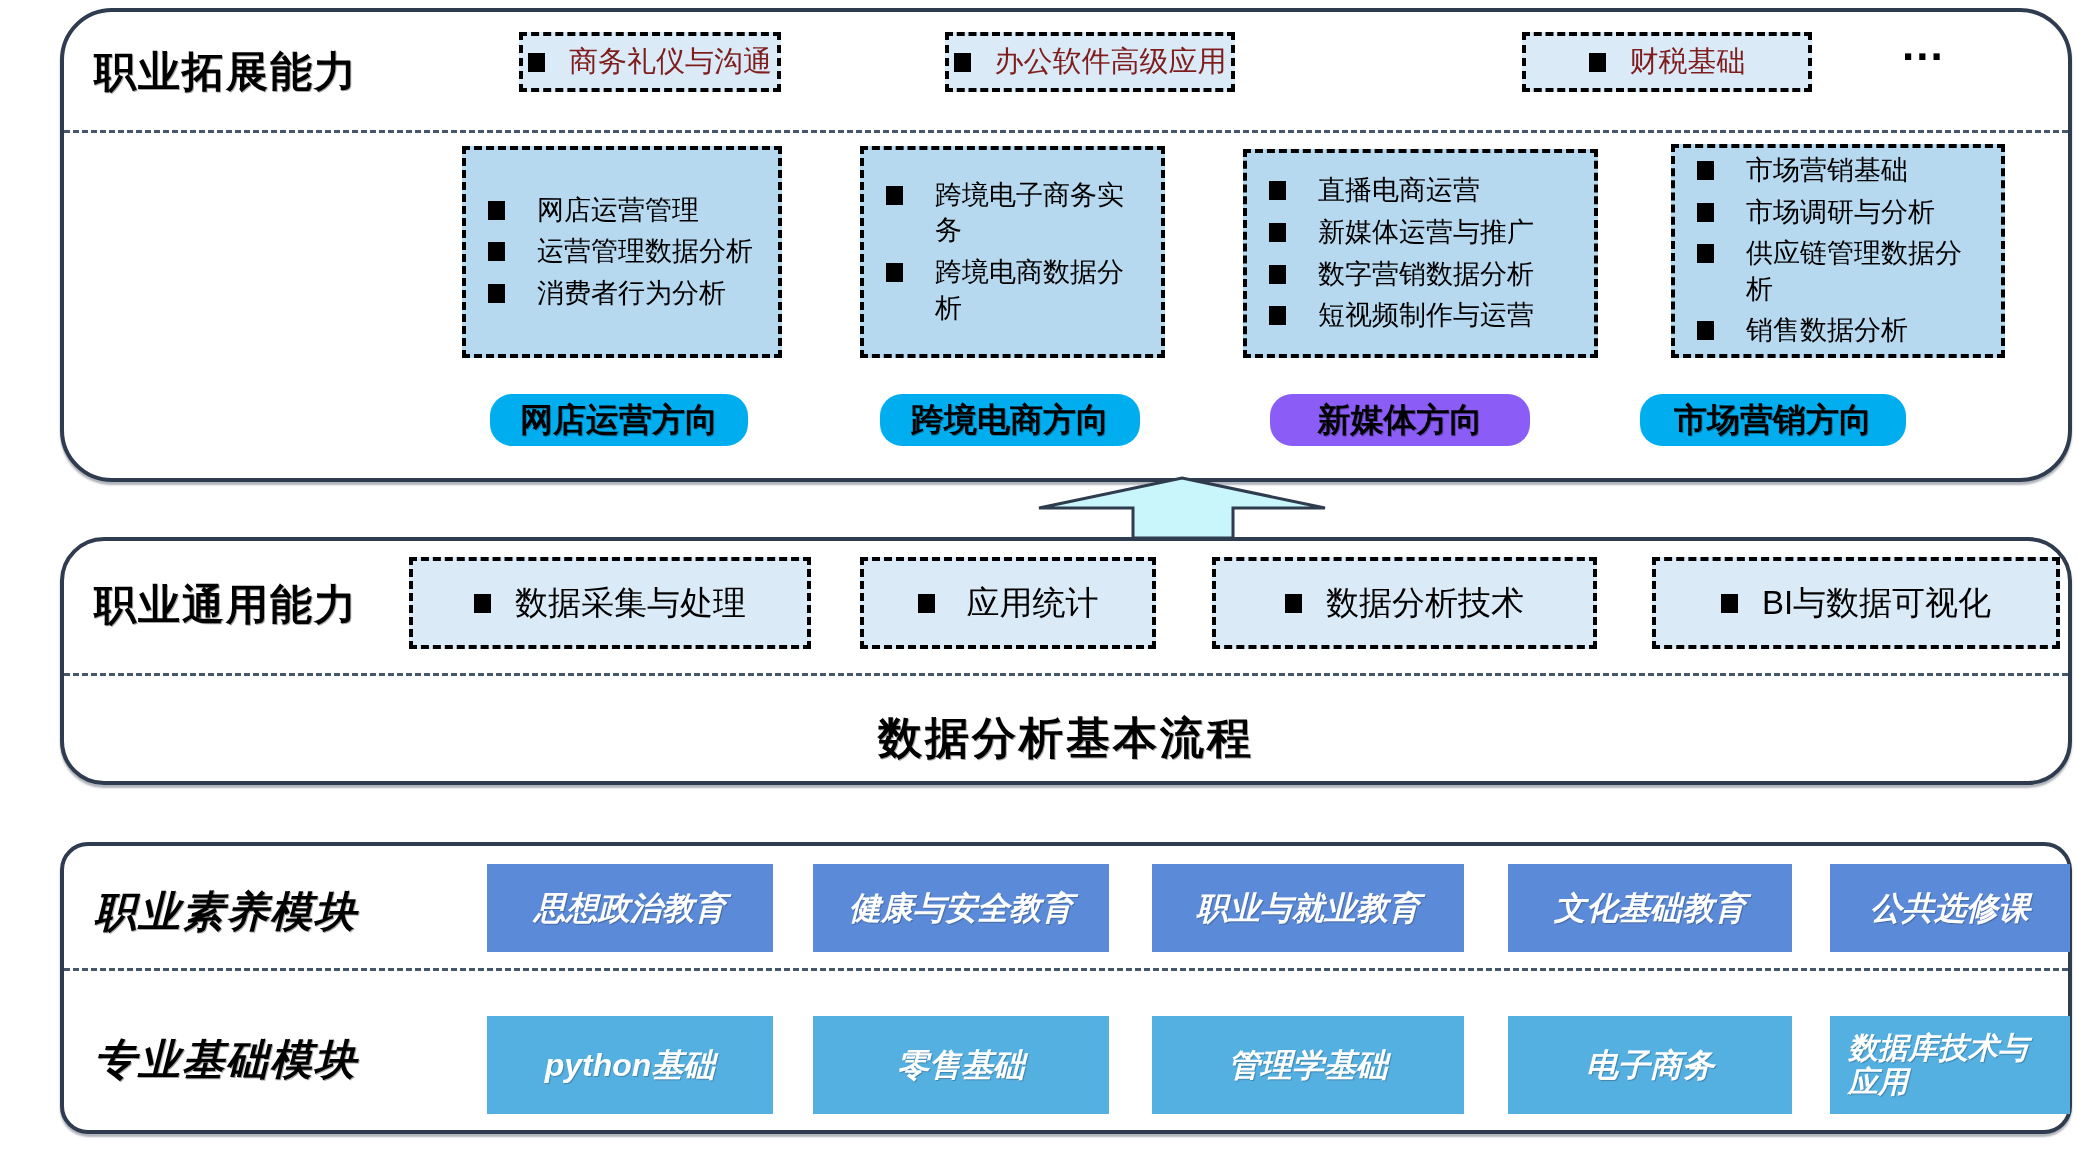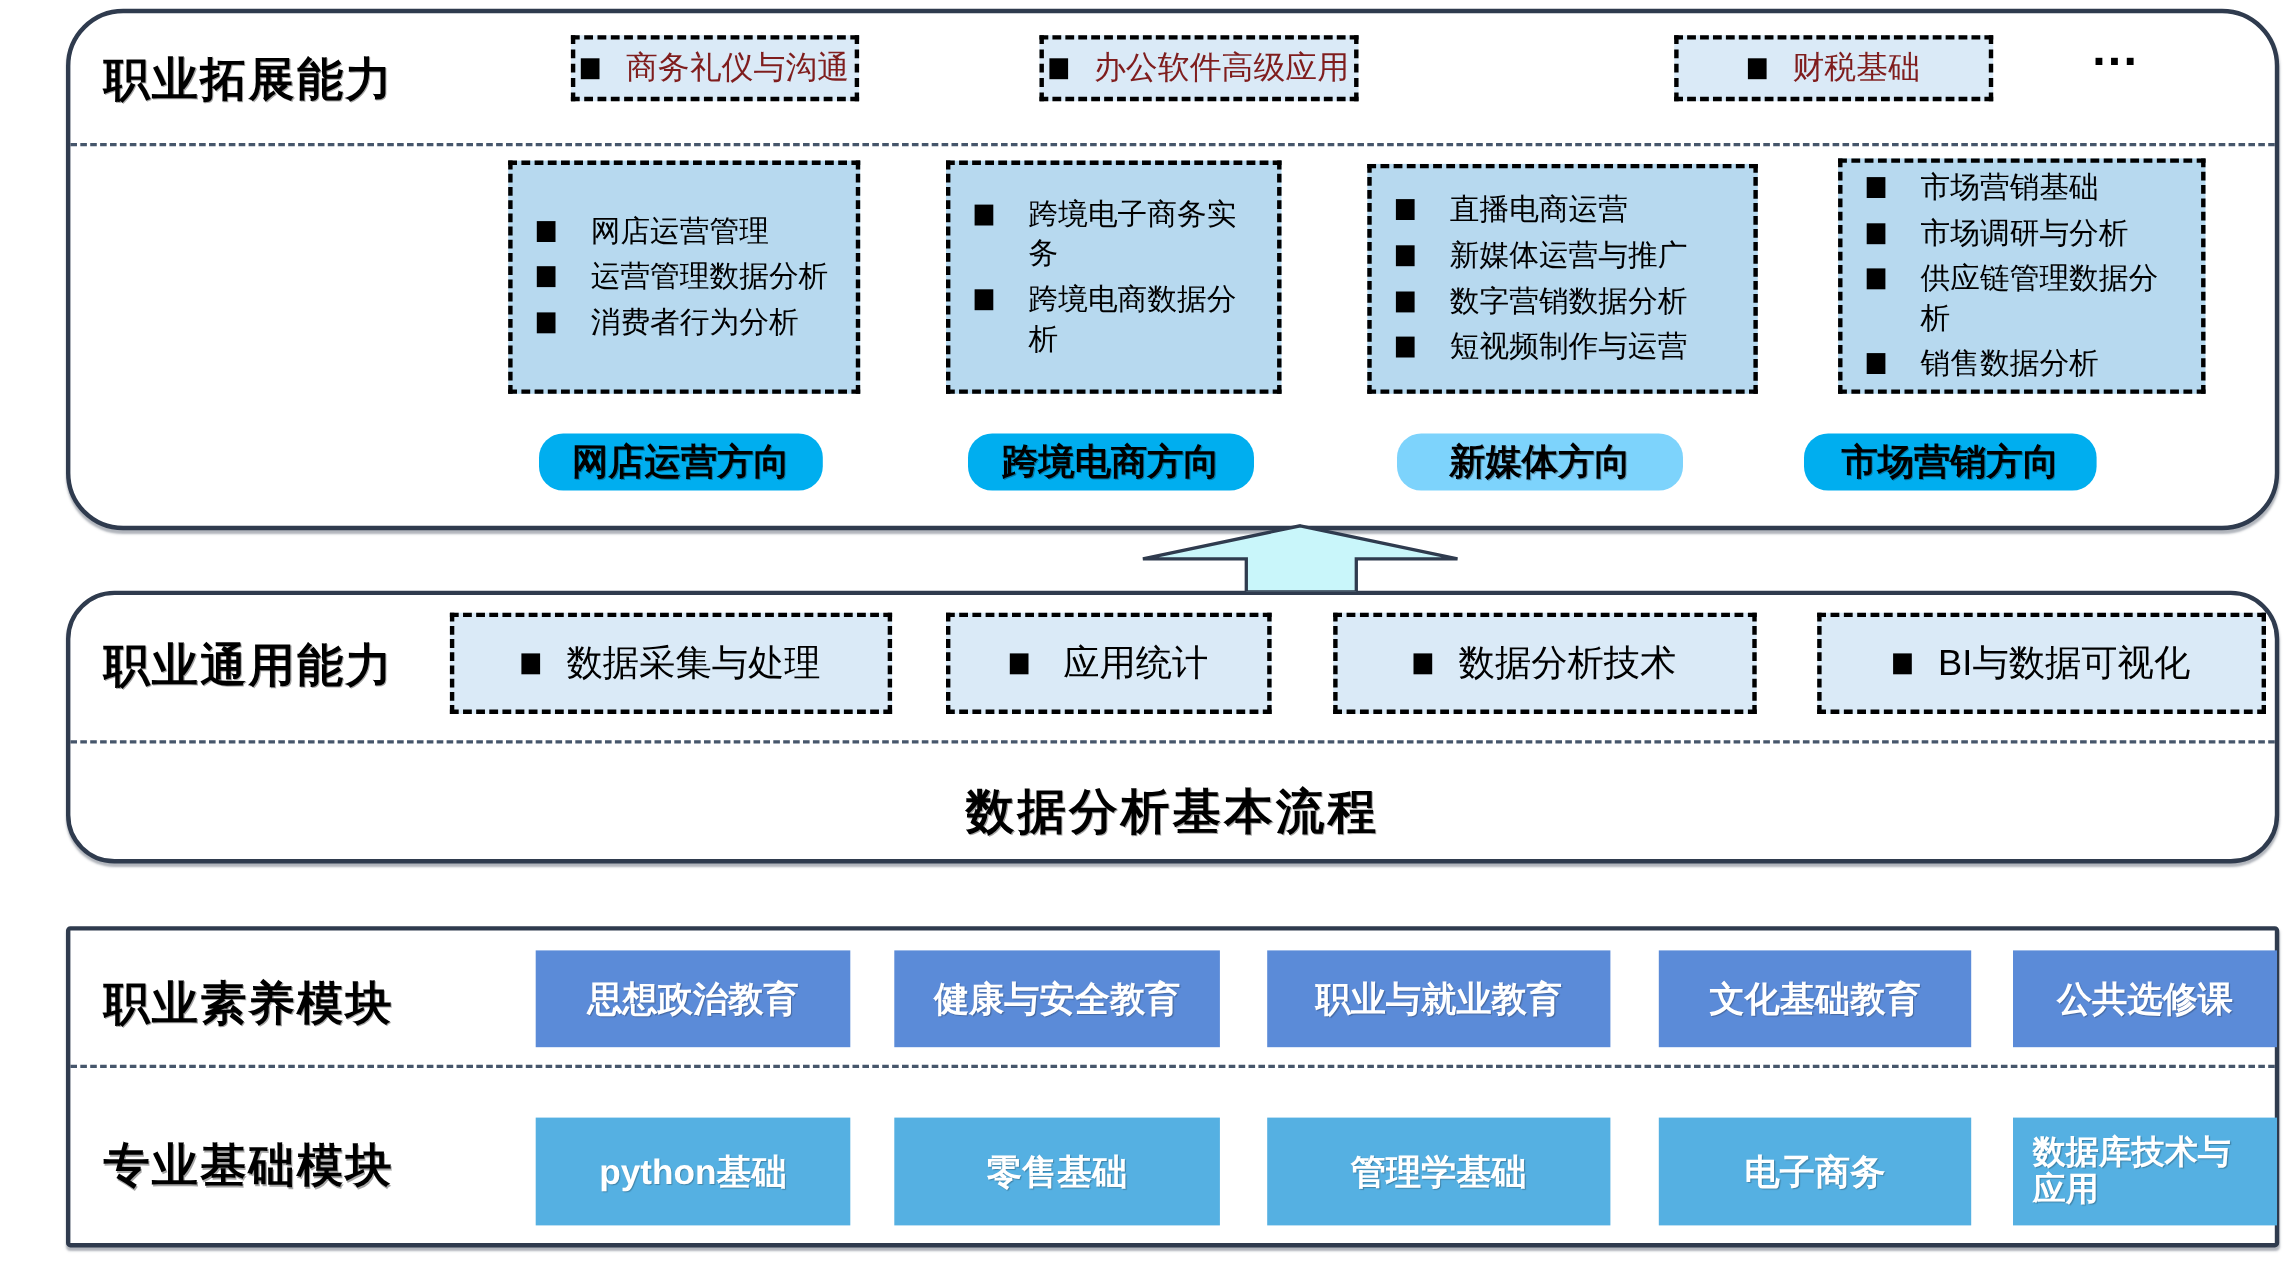--- a/index.html
+++ b/index.html
@@ -5,21 +5,21 @@
   html,body{margin:0;padding:0;background:#ffffff;}
   body{font-family:"Liberation Sans","DejaVu Sans",sans-serif;}
   .canvas{position:relative;width:2078px;height:1166px;background:#ffffff;overflow:hidden;margin-left:28px;}
 
   
   .panel{position:absolute;left:32px;width:2012px;background:#ffffff;
          border:4px solid #2f3b4e;box-sizing:border-box;
          box-shadow:0 3px 2px rgba(30,40,60,.35);}
   .panel-top{top:8px;height:474px;border-radius:52px;}
   .panel-mid{top:537px;height:248px;border-radius:44px;}
-  .panel-bottom{top:842px;height:292px;border-radius:4px;}
+  .panel-bottom{top:842px;height:292px;border-radius:28px;font-style:italic;}
 
   .hdiv{position:absolute;left:0;width:100%;border-top:3px dashed #46566b;}
 
   
   .sec-label{position:absolute;font-size:42px;font-weight:bold;color:#000;
              letter-spacing:2px;white-space:nowrap;text-shadow:1px 1px 0 rgba(0,0,0,.35);}
 
   
   .cbox{position:absolute;box-sizing:border-box;border:4px dashed #000;
         display:flex;align-items:center;justify-content:center;}
@@ -141,21 +141,21 @@
           <span class="li-t">供应链管理数据分析</span>
         </div>
       <div class="li">
           <span class="sq"></span>
           <span class="li-t">销售数据分析</span>
         </div>
     </div>
 
     <div class="dir" style="left:426px;top:382px;width:258px;background:#00aeef;">网店运营方向</div>
     <div class="dir" style="left:816px;top:382px;width:260px;background:#00aeef;">跨境电商方向</div>
-    <div class="dir" style="left:1206px;top:382px;width:260px;background:#7dd3fc;">新媒体方向</div>
+    <div class="dir" style="left:1206px;top:382px;width:260px;background:#8b5cf6;">新媒体方向</div>
     <div class="dir" style="left:1576px;top:382px;width:266px;background:#00aeef;">市场营销方向</div>
   </div>
 
   <div class="arrow-wrap">
     <svg width="292" height="62" viewBox="0 0 292 62">
       <polygon points="146,2 289,32 197,32 197,62 97,62 97,32 3,32" fill="#c9f6fa" stroke="#2f3b4e" stroke-width="3" stroke-linejoin="miter"></polygon>
     </svg>
   </div>
 
   <div class="panel panel-mid">

